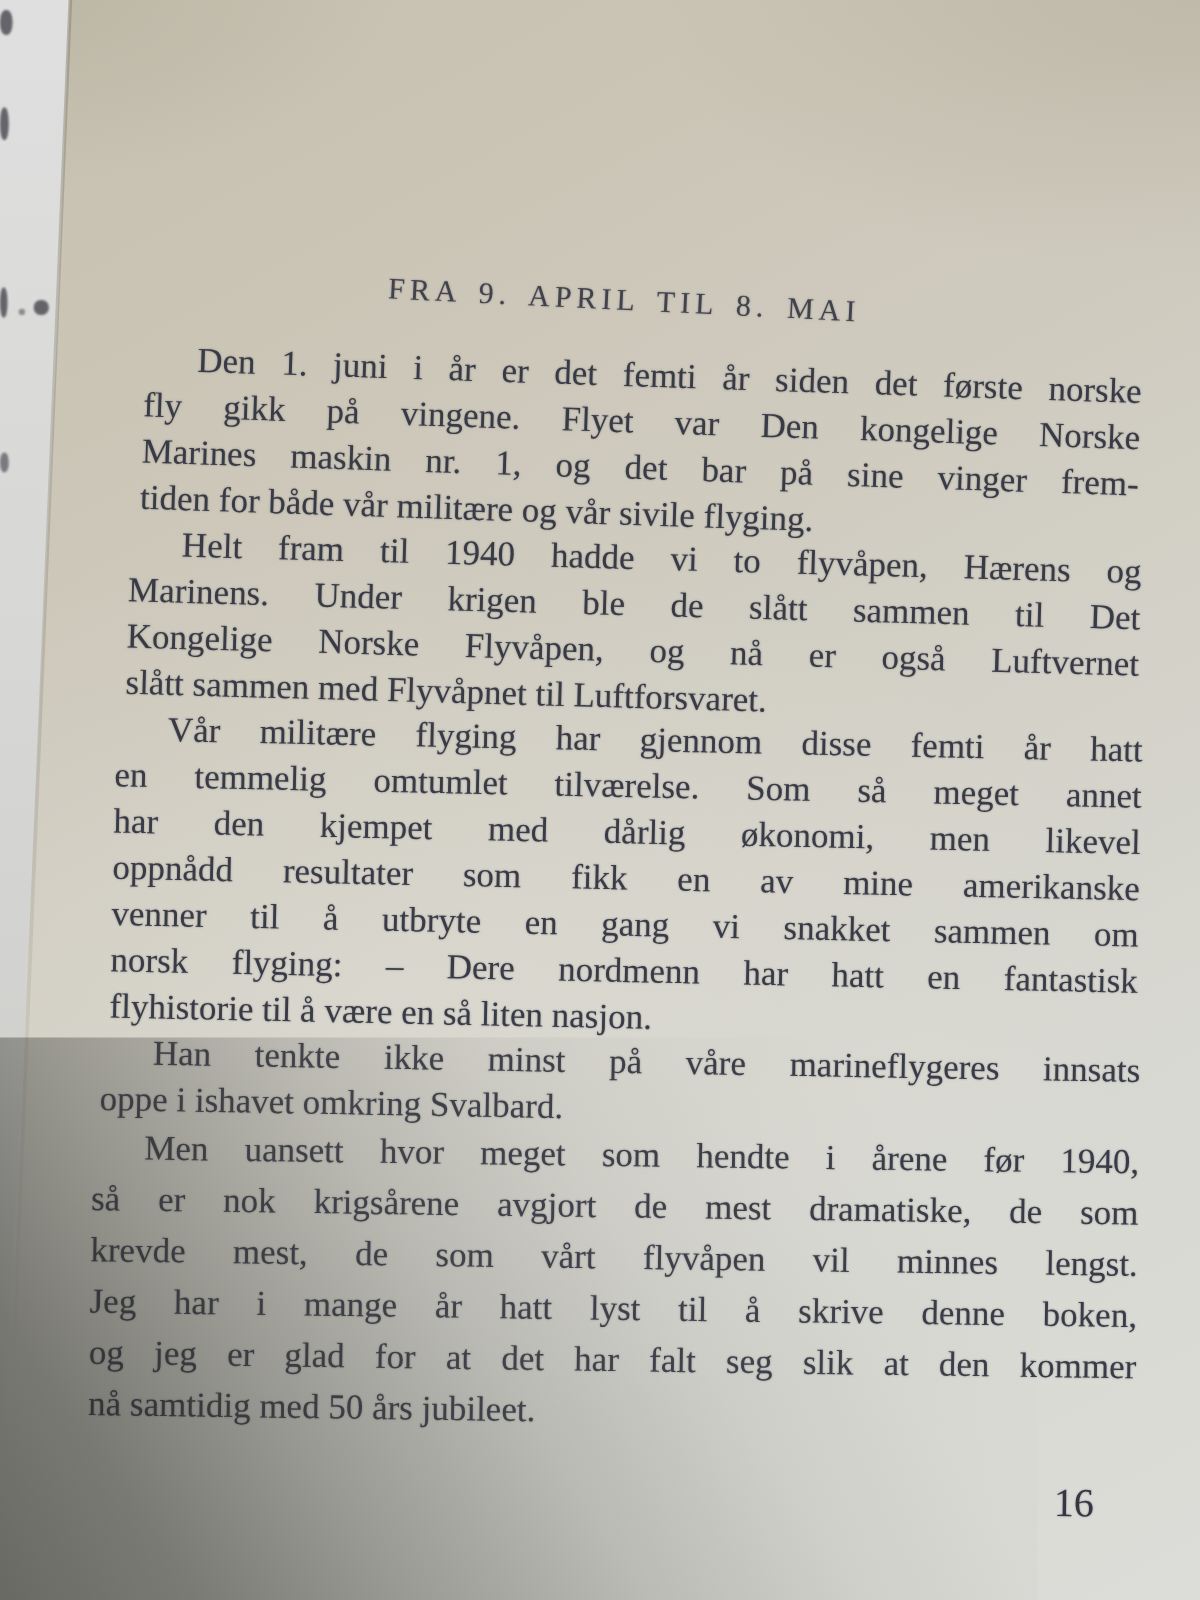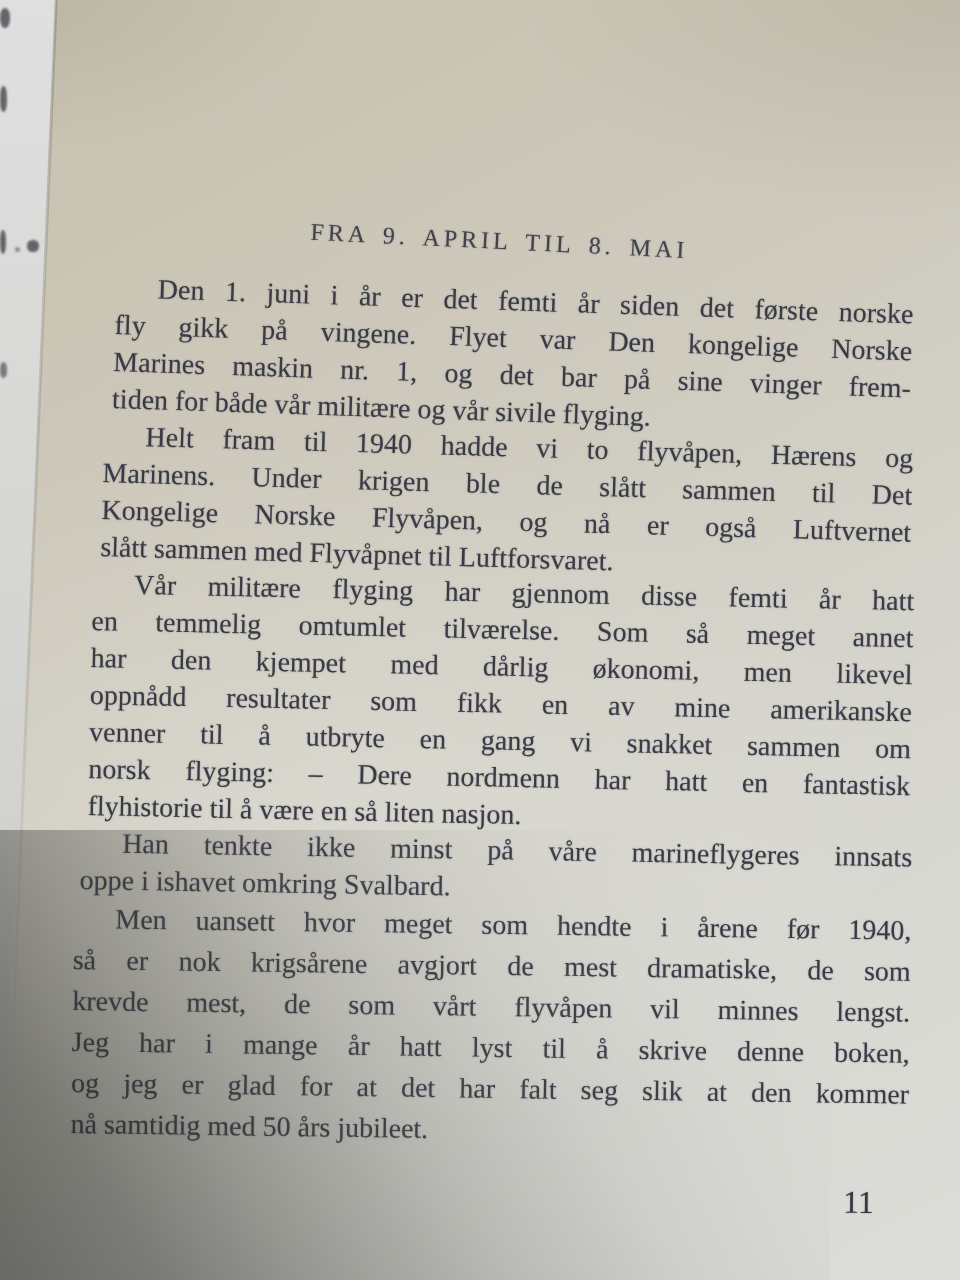--- a/index.html
+++ b/index.html
@@ -153,16 +153,16 @@
       <div class="para p5">
         <div class="line first">Men uansett hvor meget som hendte i årene før 1940,</div>
         <div class="line">så er nok krigsårene avgjort de mest dramatiske, de som</div>
         <div class="line">krevde mest, de som vårt flyvåpen vil minnes lengst.</div>
         <div class="line">Jeg har i mange år hatt lyst til å skrive denne boken,</div>
         <div class="line">og jeg er glad for at det har falt seg slik at den kommer</div>
         <div class="line last">nå samtidig med 50 års jubileet.</div>
       </div>
     </div>
 
-  <div id="page-number">11</div>
+  <div id="page-number">16</div>
 
   <div id="corner-shadow"></div>
 </div>
 
 </body></html>

